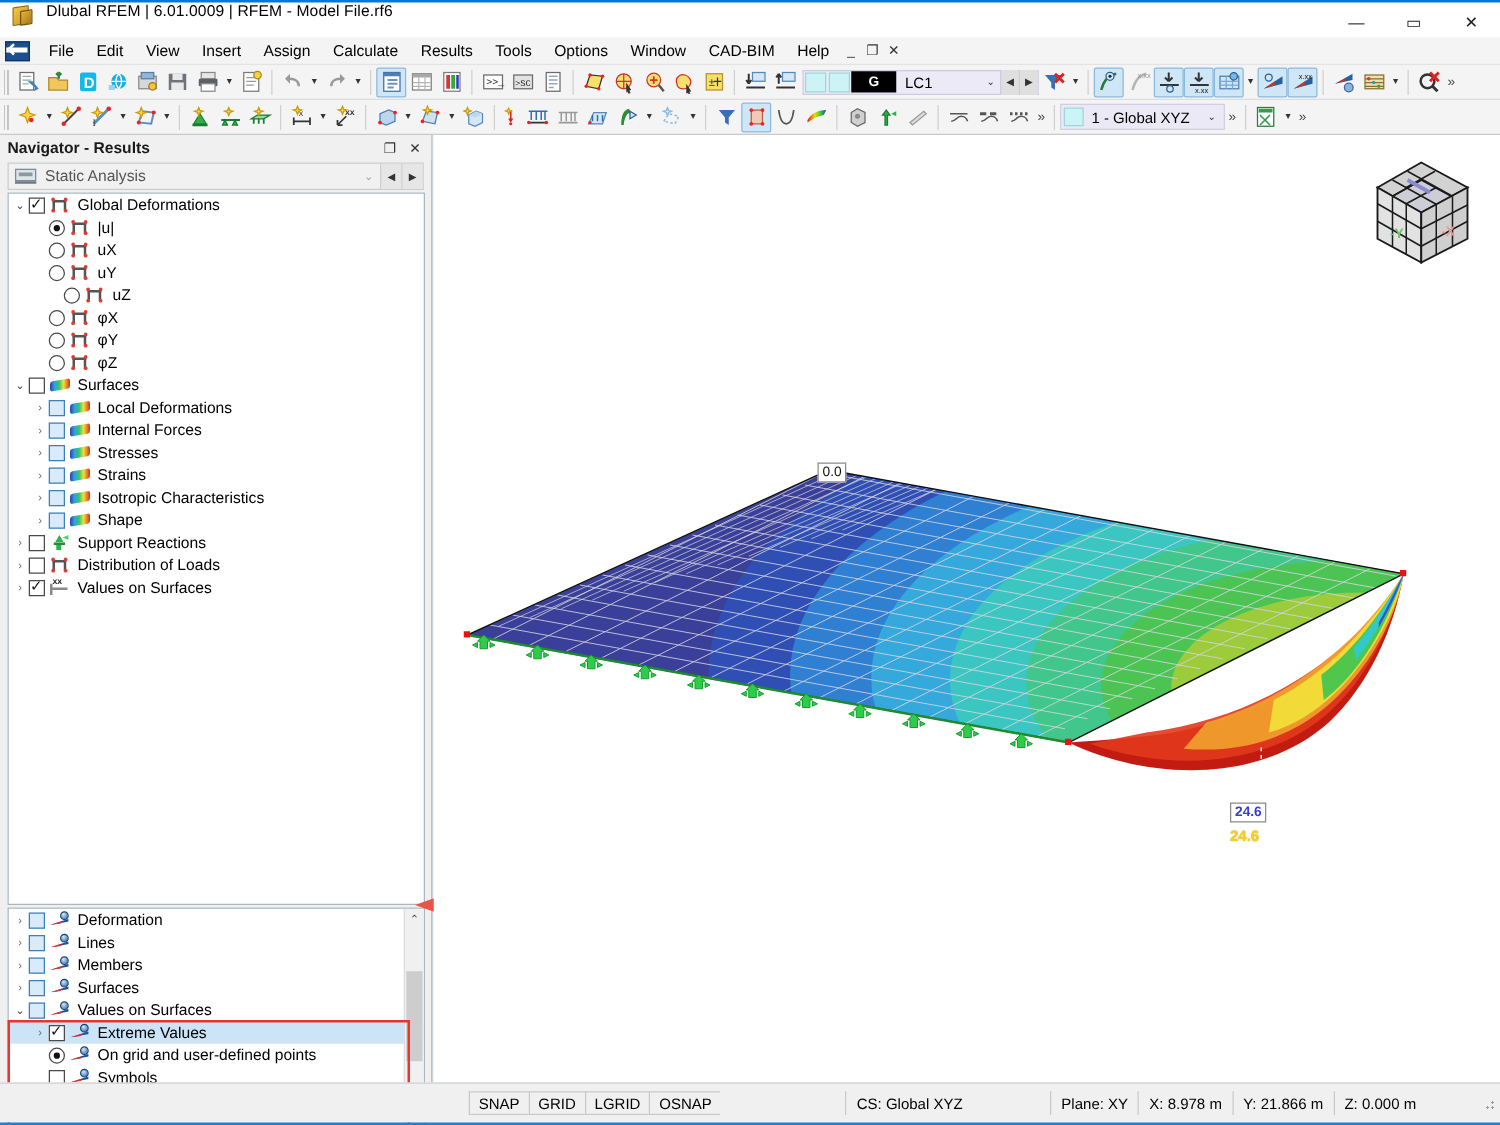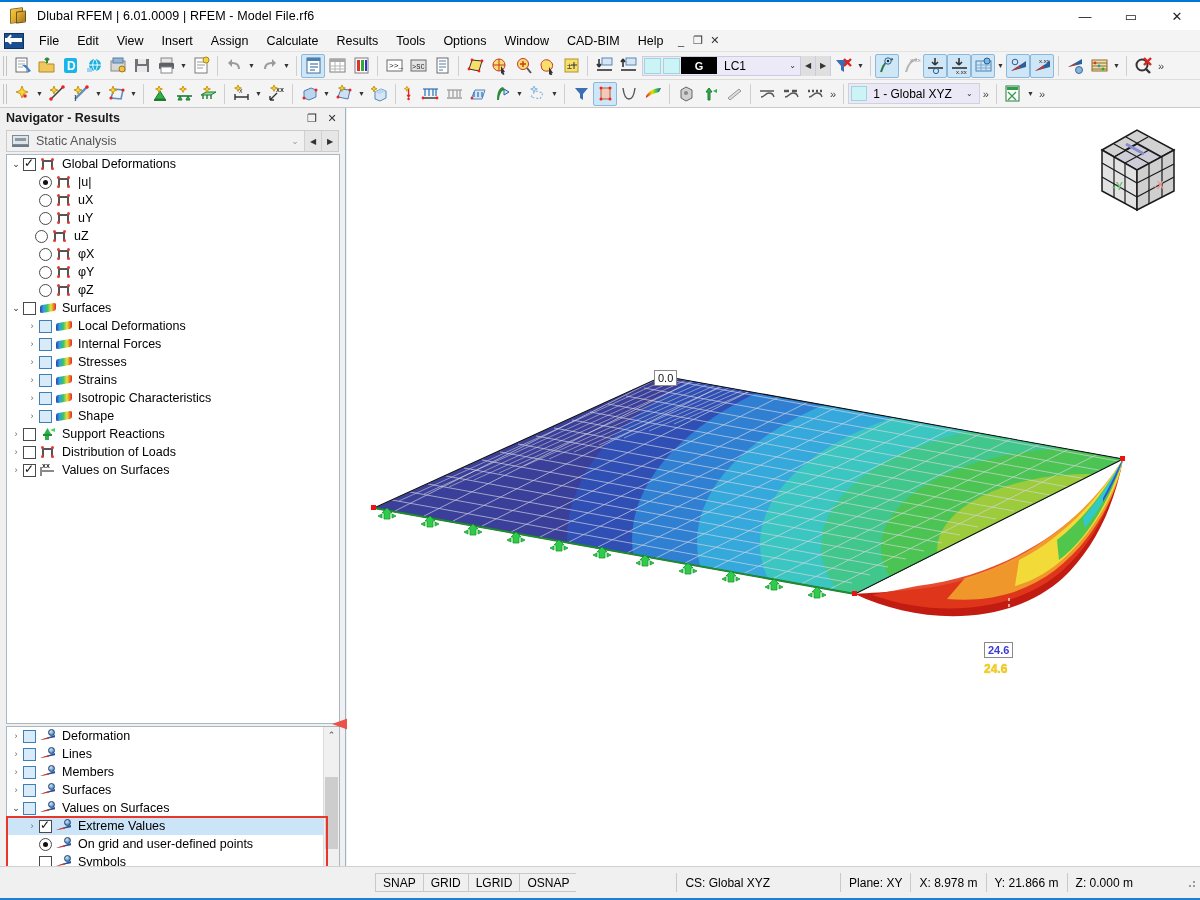--- a/index.html
+++ b/index.html
@@ -9,21 +9,21 @@
     font-family:"Liberation Sans", sans-serif;
     font-size:12px; color:#000; background:#fff;
     -webkit-font-smoothing:antialiased;
   }
   #app { position:relative; width:1200px; height:900px; background:#f0f0f0; }
 
   
   .titlebar {
     position:absolute; left:0; top:0; width:1200px; height:30px;
     background:#ffffff; border-top:2px solid #0078d7;
-    display:flex; align-items:center;
+    display:flex; align-items:flex-start;
   }
   .titlebar .tb-icon {
     width:22px; height:22px; margin-left:7px; margin-right:8px;
     position:relative; flex:none;
   }
   .tb-icon .c1{ position:absolute; left:3px; top:3px; width:13px; height:15px;
      background:linear-gradient(135deg,#f5c842,#c99420); border:1px solid #8a6a14;
      transform:skewY(-8deg); border-radius:1px;}
   .tb-icon .c2{ position:absolute; left:9px; top:6px; width:10px; height:12px;
      background:linear-gradient(135deg,#e8b33a,#a8781a); border:1px solid #6d5310;
@@ -819,21 +819,21 @@
               <i1 style="position:absolute;left:2px;top:3px;width:11px;height:2px;background:#555;display:block"></i1>
               <i2 style="position:absolute;left:2px;top:3px;width:2px;height:9px;background:#555;display:block"></i2>
               <i3 style="position:absolute;left:11px;top:3px;width:2px;height:9px;background:#555;display:block"></i3>
               <d style="position:absolute;left:1px;top:1px;width:3px;height:3px;background:#e23b2e;border-radius:50%;display:block"></d>
               <d style="position:absolute;left:11px;top:1px;width:3px;height:3px;background:#e23b2e;border-radius:50%;display:block"></d>
               <d style="position:absolute;left:1px;top:10px;width:3px;height:3px;background:#e23b2e;border-radius:50%;display:block"></d>
               <d style="position:absolute;left:11px;top:10px;width:3px;height:3px;background:#e23b2e;border-radius:50%;display:block"></d>
             </span>
             <span class="tlabel">uY</span>
           </div>
-          <div class="trow" style="padding-left:14px">
+          <div class="trow" style="padding-left:30px">
             <span class="exp"></span>
             <span class="rad"></span>
             <span class="ti ti-frame">
               <i1 style="position:absolute;left:2px;top:3px;width:11px;height:2px;background:#555;display:block"></i1>
               <i2 style="position:absolute;left:2px;top:3px;width:2px;height:9px;background:#555;display:block"></i2>
               <i3 style="position:absolute;left:11px;top:3px;width:2px;height:9px;background:#555;display:block"></i3>
               <d style="position:absolute;left:1px;top:1px;width:3px;height:3px;background:#e23b2e;border-radius:50%;display:block"></d>
               <d style="position:absolute;left:11px;top:1px;width:3px;height:3px;background:#e23b2e;border-radius:50%;display:block"></d>
               <d style="position:absolute;left:1px;top:10px;width:3px;height:3px;background:#e23b2e;border-radius:50%;display:block"></d>
               <d style="position:absolute;left:11px;top:10px;width:3px;height:3px;background:#e23b2e;border-radius:50%;display:block"></d>

